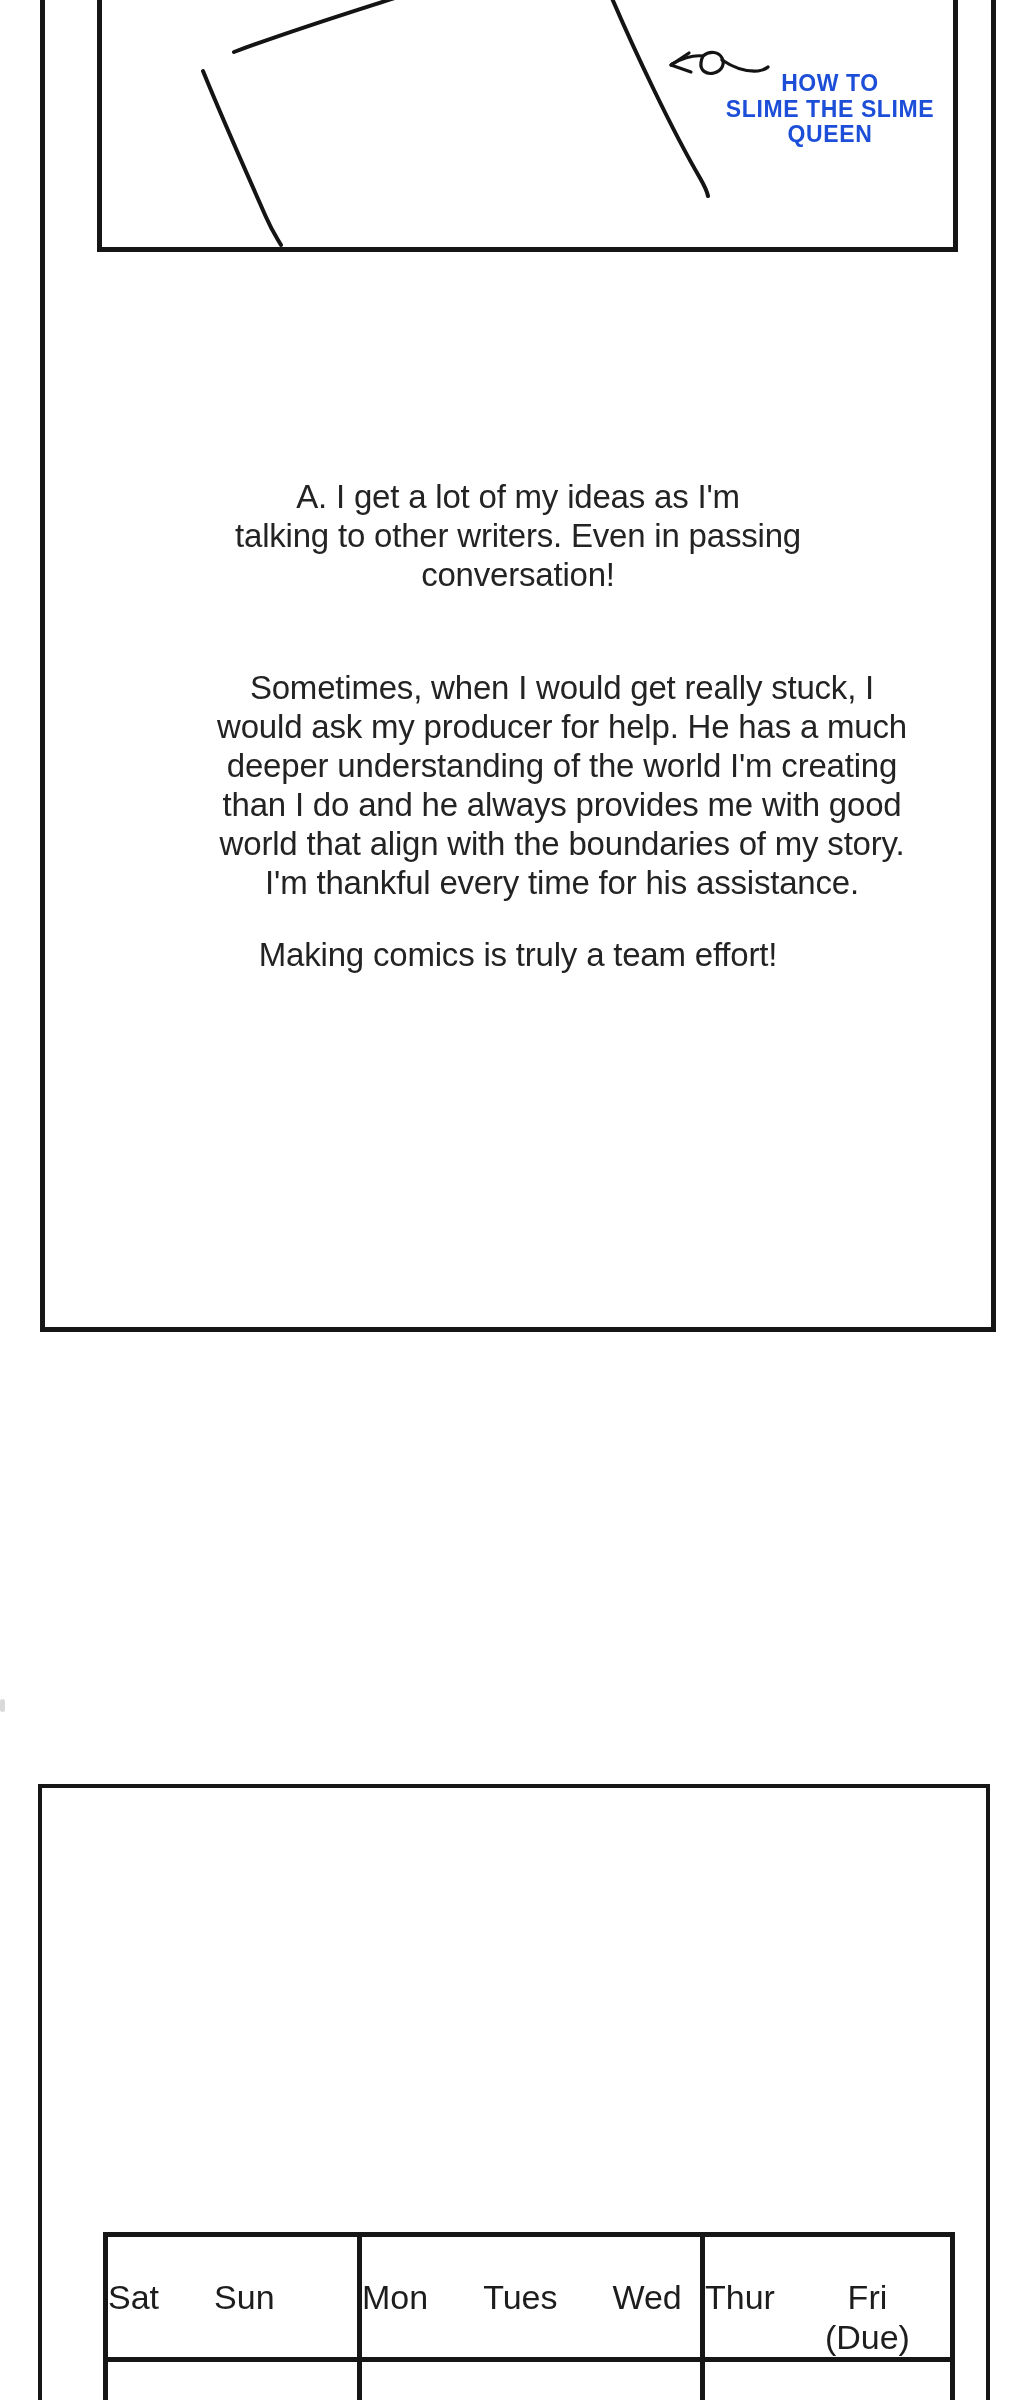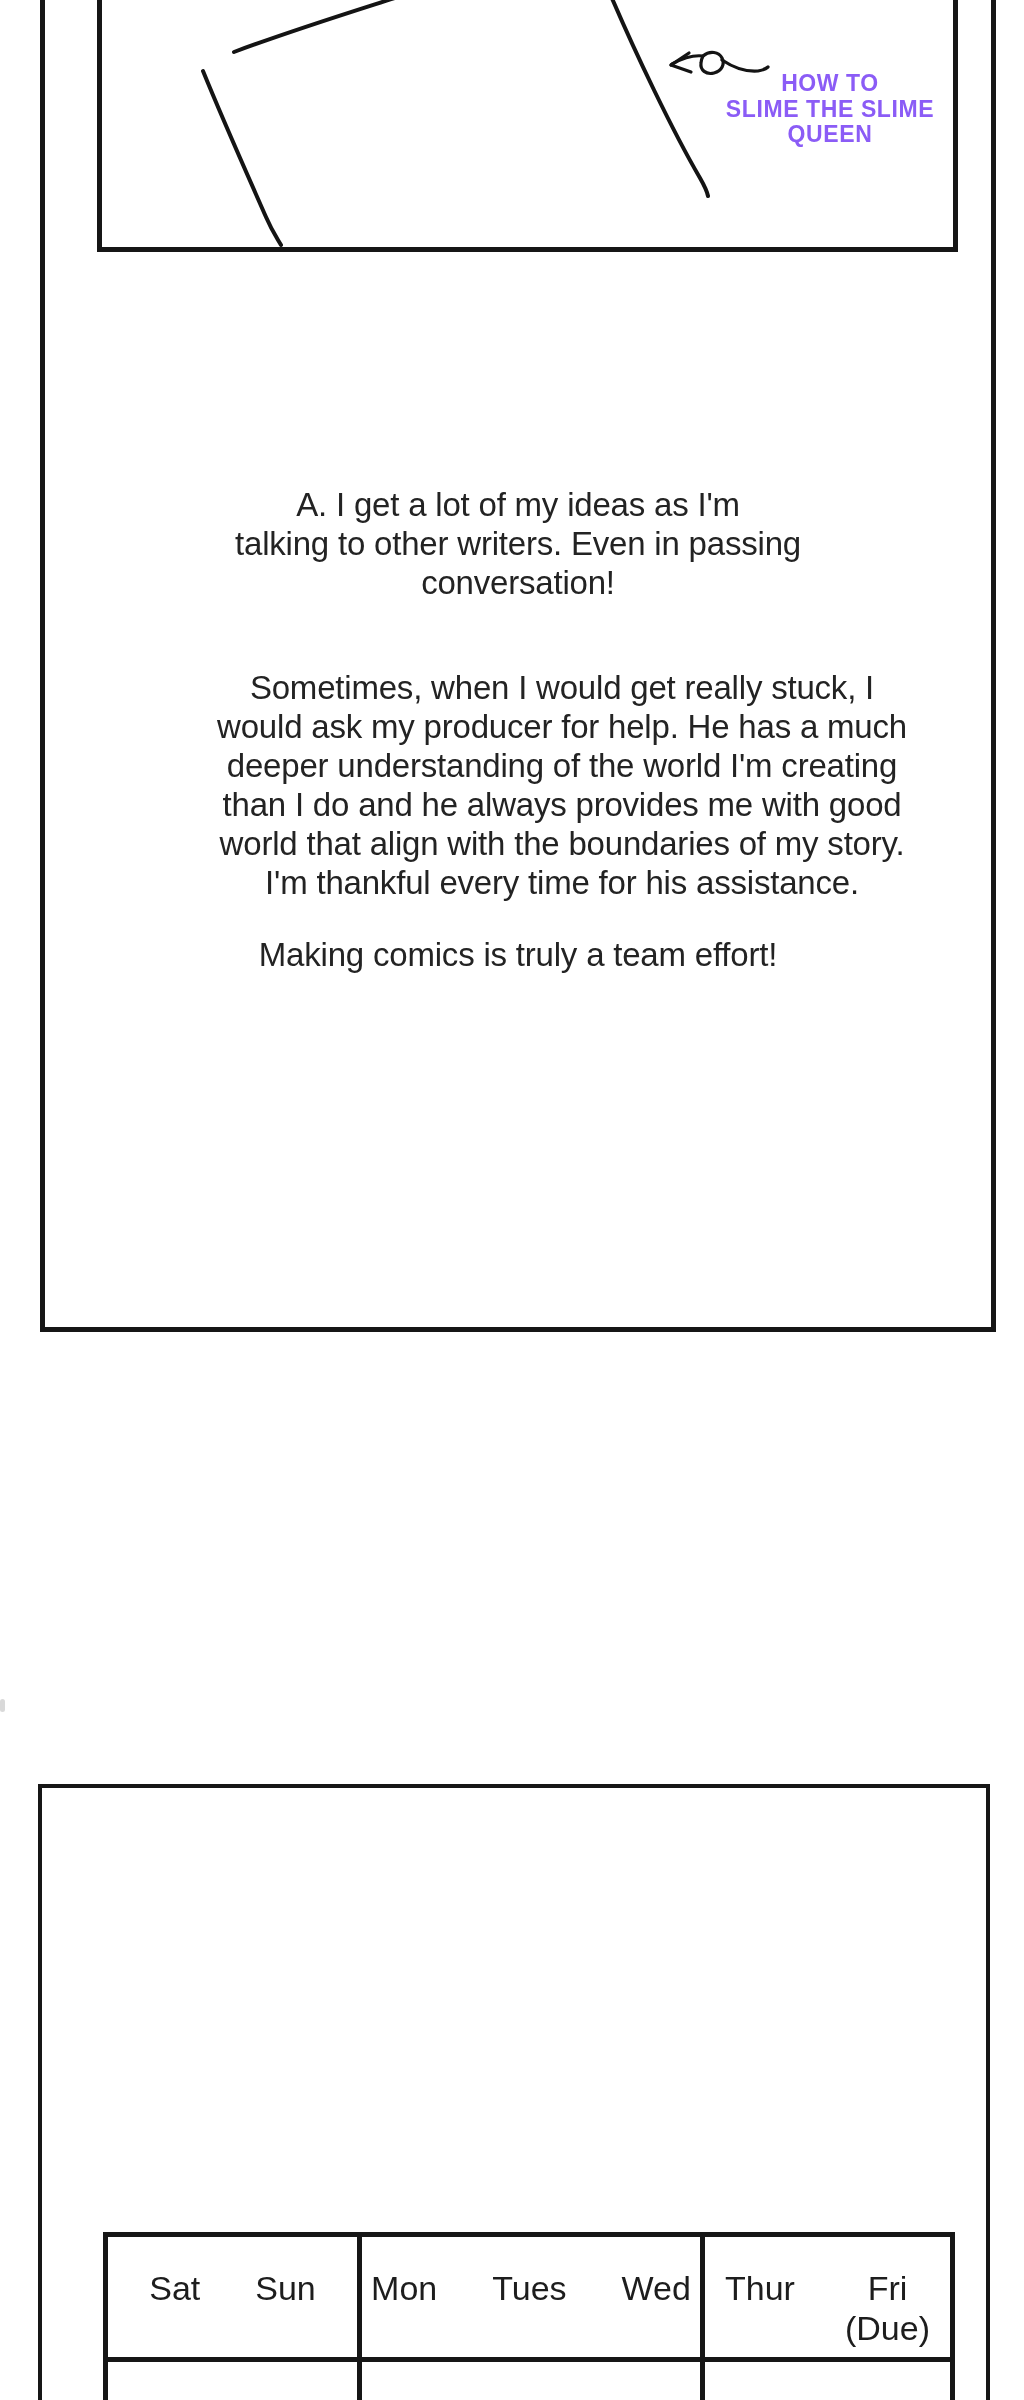--- a/index.html
+++ b/index.html
@@ -15,46 +15,46 @@
   .sketch-panel{left:97px;top:-22px;width:861px;height:274px;border:5px solid #161616;}
   .question-panel{left:38px;top:1784px;width:952px;height:660px;border:4px solid #161616;}
 
   
   .sketch-svg{position:absolute;left:97px;top:0;width:861px;height:252px;}
 
   
   .caption{
     position:absolute;left:705px;top:71px;width:250px;
     text-align:center;font-weight:bold;font-size:23px;line-height:25.5px;
-    letter-spacing:0.6px;color:#8b5cf6;
+    letter-spacing:0.6px;color:#1d4ed8;
   }
 
   
   .text-block{
     position:absolute;text-align:center;
     font-size:33px;line-height:39px;letter-spacing:-0.2px;color:#232323;
   }
   .ans{left:40px;width:956px;}
-  .p1{top:477px;margin-top:8px;}
+  .p1{top:477px;}
   .p2{top:668px;padding-left:44px;}
   .p3{top:935px;}
   .q-block{left:38px;width:952px;top:1922px;}
 
   
   .schedule-table{
     position:absolute;left:103px;top:2232px;width:852px;height:250px;
     border:5px solid #161616;box-sizing:border-box;background:#fff;
   }
   .trow{display:grid;grid-template-columns:254px 343px 1fr;}
   .thead{height:120px;border-bottom:5px solid #161616;}
   .trow2{height:120px;}
   .cell{box-sizing:border-box;}
   .cell.b{border-right:5px solid #161616;}
   .hcell{
-    display:flex;justify-content:center;gap:55px;padding-top:31px;
+    display:flex;justify-content:flex-start;gap:55px;padding-top:40px;
     font-size:34px;line-height:40px;color:#1d1d1d;
   }
   .hcell.c3{gap:50px;}
   .fri-col{display:flex;flex-direction:column;align-items:center;}
 
   
   .stray{
     position:absolute;left:0;top:1699px;width:5px;height:13px;
     background:#cfcfcf;border-radius:3px;opacity:.8;
   }

